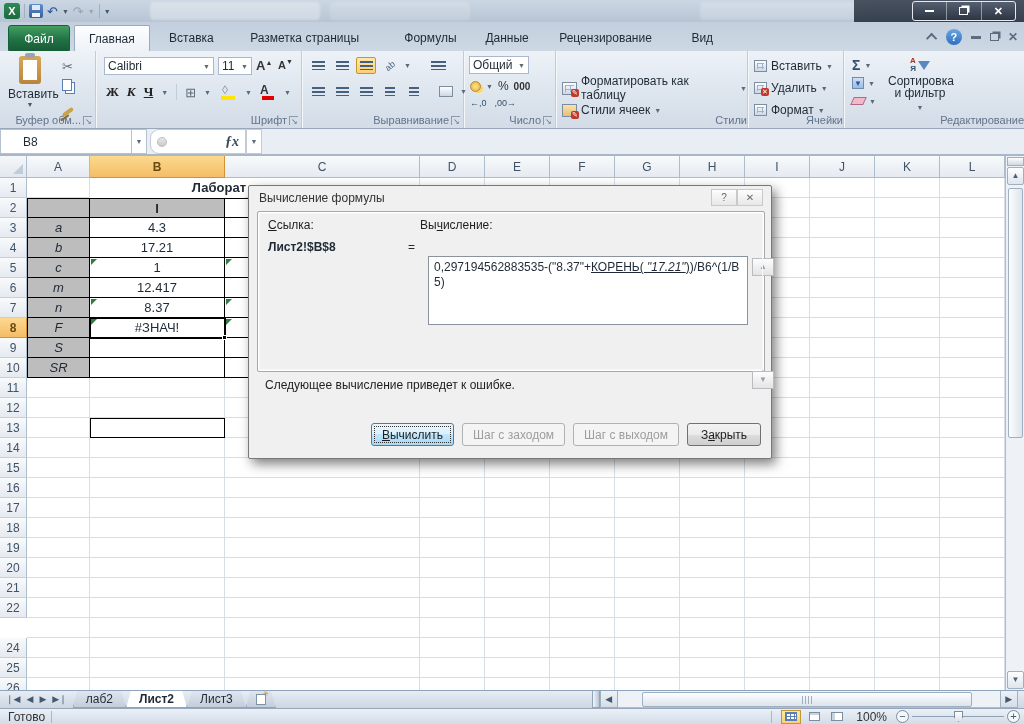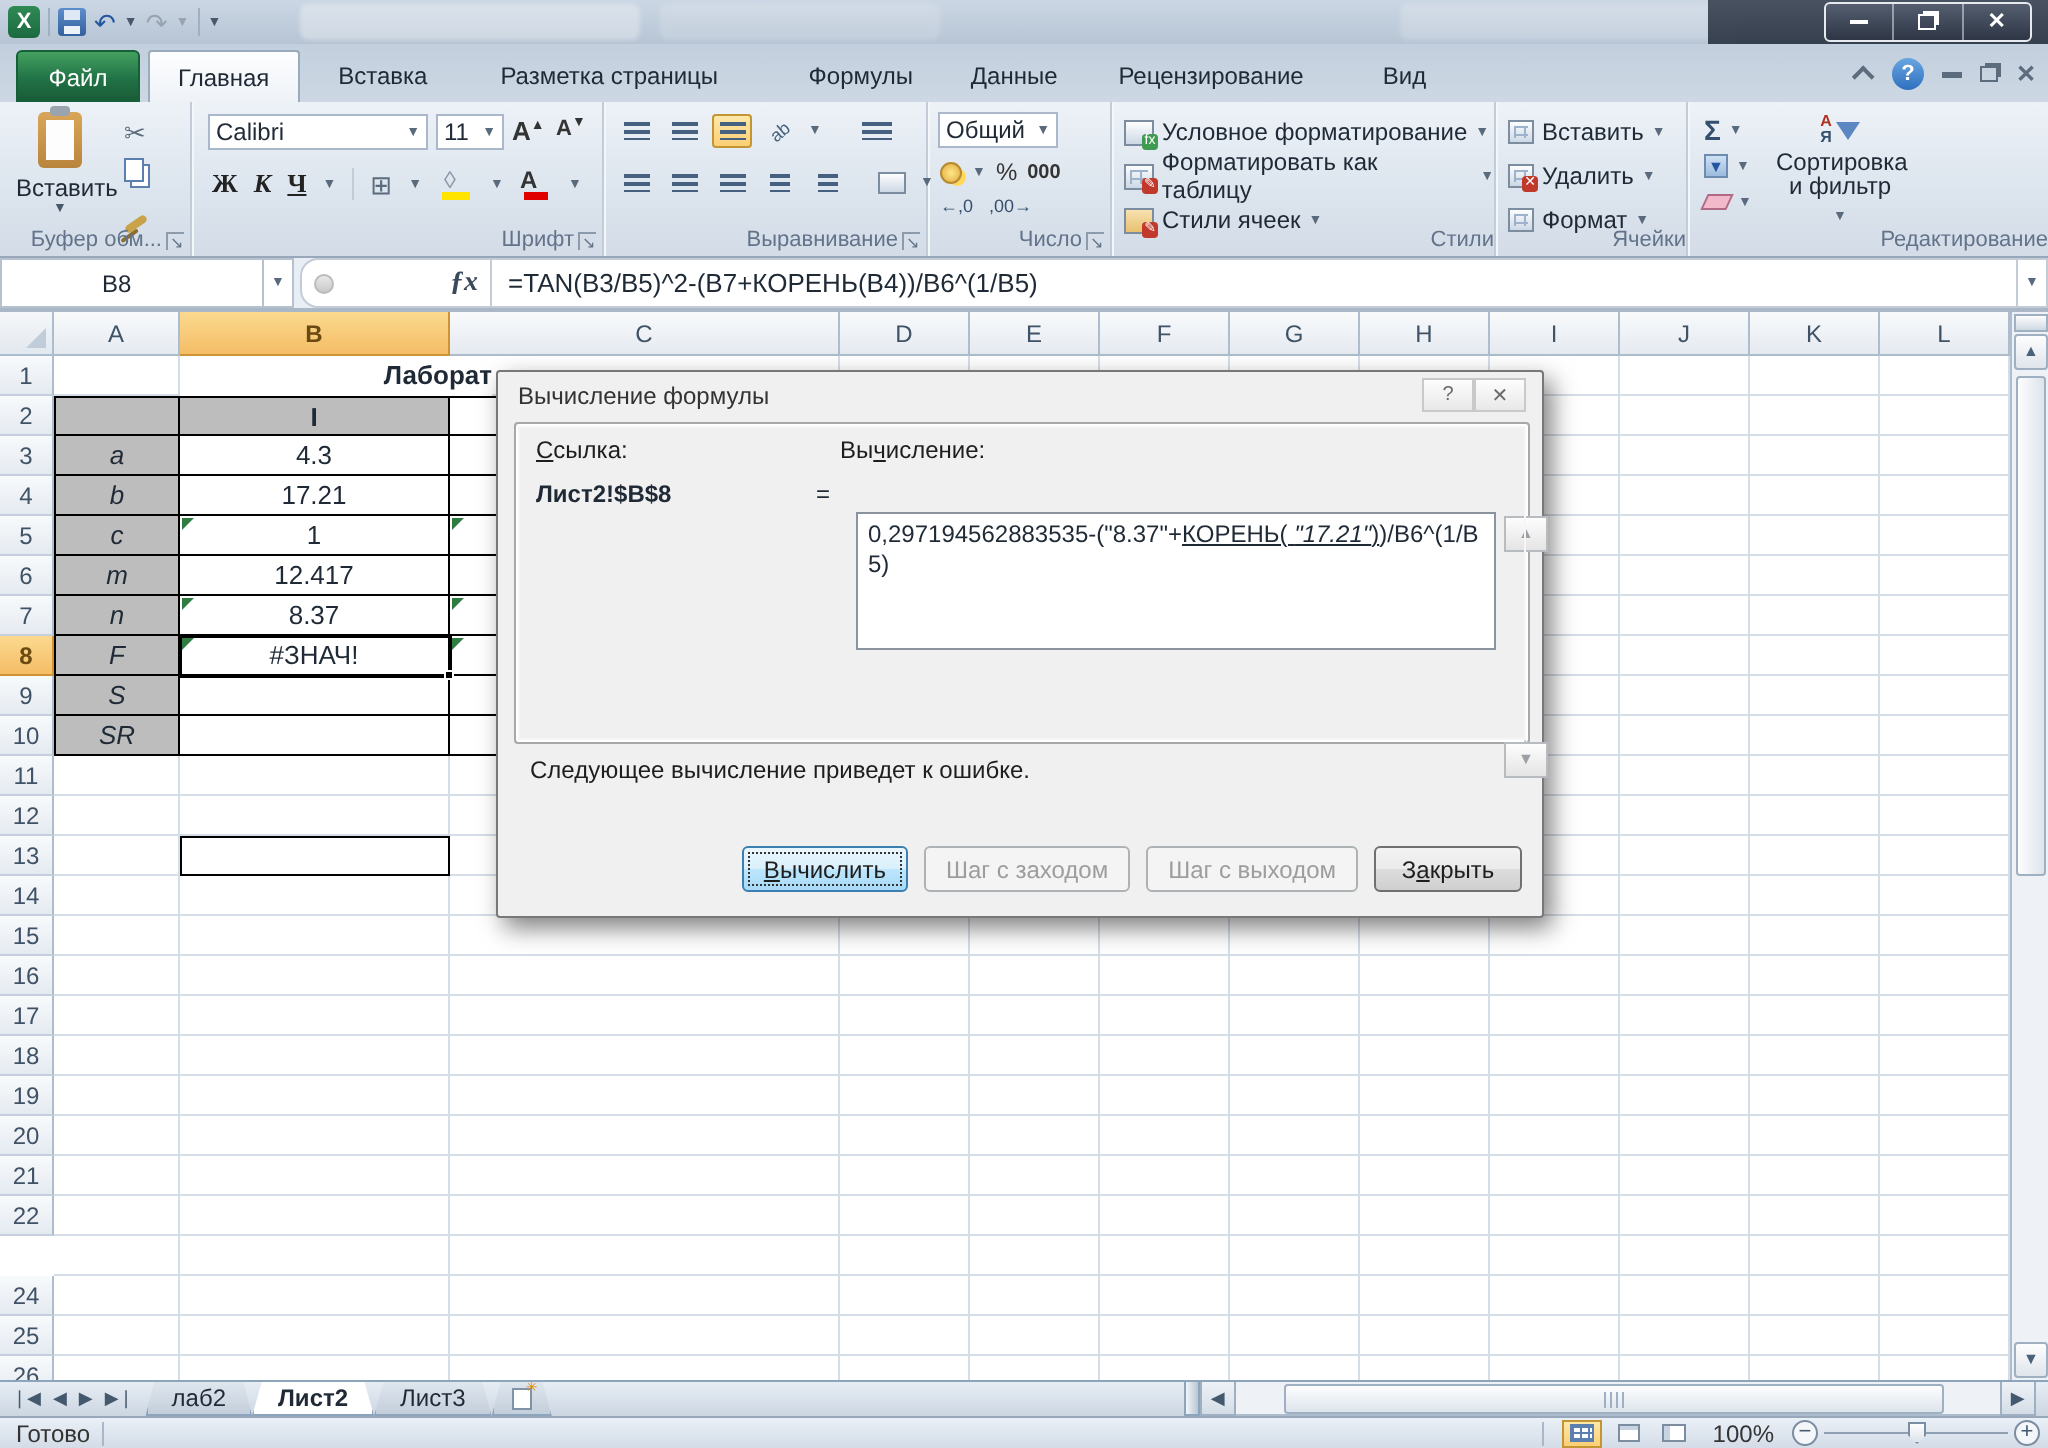--- a/index.html
+++ b/index.html
@@ -73,21 +73,21 @@
   .sigma { font-size:14px; font-weight:bold; color:#34506e; }
   .funnel { width:0; height:0; border-left:6px solid transparent; border-right:6px solid transparent; border-top:9px solid #5b86c2; }
   .binoc { width:8px; height:12px; background:#35507a; border-radius:3px; box-shadow:8px 0 0 #35507a; }
   .az { font-size:8px; font-weight:bold; line-height:8px; }
   .row-line { display:flex; align-items:center; gap:4px; }
   .small-drop { font-size:7px; color:#5a6a7d; }
   .ribbon-item { display:flex; align-items:center; gap:4px; height:20px; }
 
   
   #formulabar { left:0; top:129px; width:1024px; height:27px; background:#e9eef4; border-bottom:2px solid #aab7c6; display:flex; align-items:stretch; }
-  #namebox { width:132px; background:#fff; border:1px solid #b6c1cf; display:flex; align-items:center; padding-left:50px; }
+  #namebox { width:132px; background:#fff; border:1px solid #b6c1cf; display:flex; align-items:center; padding-left:22px; }
   #name-drop { width:15px; background:#fff; border:1px solid #b6c1cf; border-left:none; display:flex; align-items:center; justify-content:center; font-size:7px; color:#5a6a7d; }
   #fx-pill { width:96px; margin-left:3px; background:#fff; border:1px solid #c3ccd6; border-radius:9px 0 0 9px; display:flex; align-items:center; padding:0 6px; }
   .gray-dot { width:10px; height:10px; border-radius:50%; background:linear-gradient(#e8e8e8,#c9c9c9); border:1px solid #bbb; }
   #fx-glyph { margin-left:auto; font-family:"Liberation Serif", serif; font-style:italic; font-weight:bold; font-size:14px; color:#3a4a5c; }
   #formula-input { flex:1; background:#fff; border-top:1px solid #c3ccd6; border-bottom:1px solid #c3ccd6; display:flex; align-items:center; padding-left:8px; font-size:13px; }
   #fb-expand { width:16px; background:#fff; border:1px solid #c3ccd6; display:flex; align-items:center; justify-content:center; font-size:7px; color:#5a6a7d; }
 
   
   #sheet { left:0; top:156px; width:1024px; height:534px; background:#fff; overflow:hidden; }
   #corner-box { position:absolute; left:0; top:0; width:27px; height:22px; background:linear-gradient(#f5f7f9,#e2e8ef); border-right:1px solid #aebdcd; border-bottom:1px solid #aebdcd; }
@@ -326,27 +326,20 @@
       </div>
       <div class="abs row-line" style="left:6px;top:47px;gap:8px;font-size:9px;color:#34506e;">
         <span>←,0</span>
         <span>,00→</span>
       </div>
       <div class="glabel">Число</div>
       <div class="launcher">↘</div>
     </div>
 
     <div class="rgroup" style="left:556px;width:192px;">
-      <div class="abs ribbon-item" style="left:6px;top:5px;">
-        <span class="sq-icon">
-            <span class="mark-green">fx</span>
-          </span>
-        <span>Условное форматирование</span>
-          <span class="small-drop">▼</span>
-      </div>
       <div class="abs ribbon-item" style="left:6px;top:27px;">
         <span class="sq-icon grid">
             <span class="mark-red">✎</span>
           </span>
         <span>Форматировать как таблицу</span>
           <span class="small-drop">▼</span>
       </div>
       <div class="abs ribbon-item" style="left:6px;top:49px;">
         <span class="sq-icon" style="background:linear-gradient(#f8e2b0,#e8c070);">
             <span class="mark-red">✎</span>
@@ -406,21 +399,20 @@
     </div>
   </div>
 
   <div class="abs" id="formulabar">
     <div id="namebox">B8</div>
     <div id="name-drop">▼</div>
     <div id="fx-pill">
       <span class="gray-dot"></span>
       <span id="fx-glyph">ƒx</span>
     </div>
-    <div id="formula-input">=TAN(B3/B5)^2-(B7+КОРЕНЬ(B4))/B6^(1/B5)</div>
     <div id="fb-expand">▼</div>
   </div>
 
   <div class="abs" id="sheet">
     <div id="grid-layer">
         <div class="gridv" style="left: 89px; top: 22px; height: 512px;"></div>
         <div class="gridv" style="left: 224px; top: 22px; height: 512px;"></div>
         <div class="gridv" style="left: 419px; top: 22px; height: 512px;"></div>
         <div class="gridv" style="left: 484px; top: 22px; height: 512px;"></div>
         <div class="gridv" style="left: 549px; top: 22px; height: 512px;"></div>

